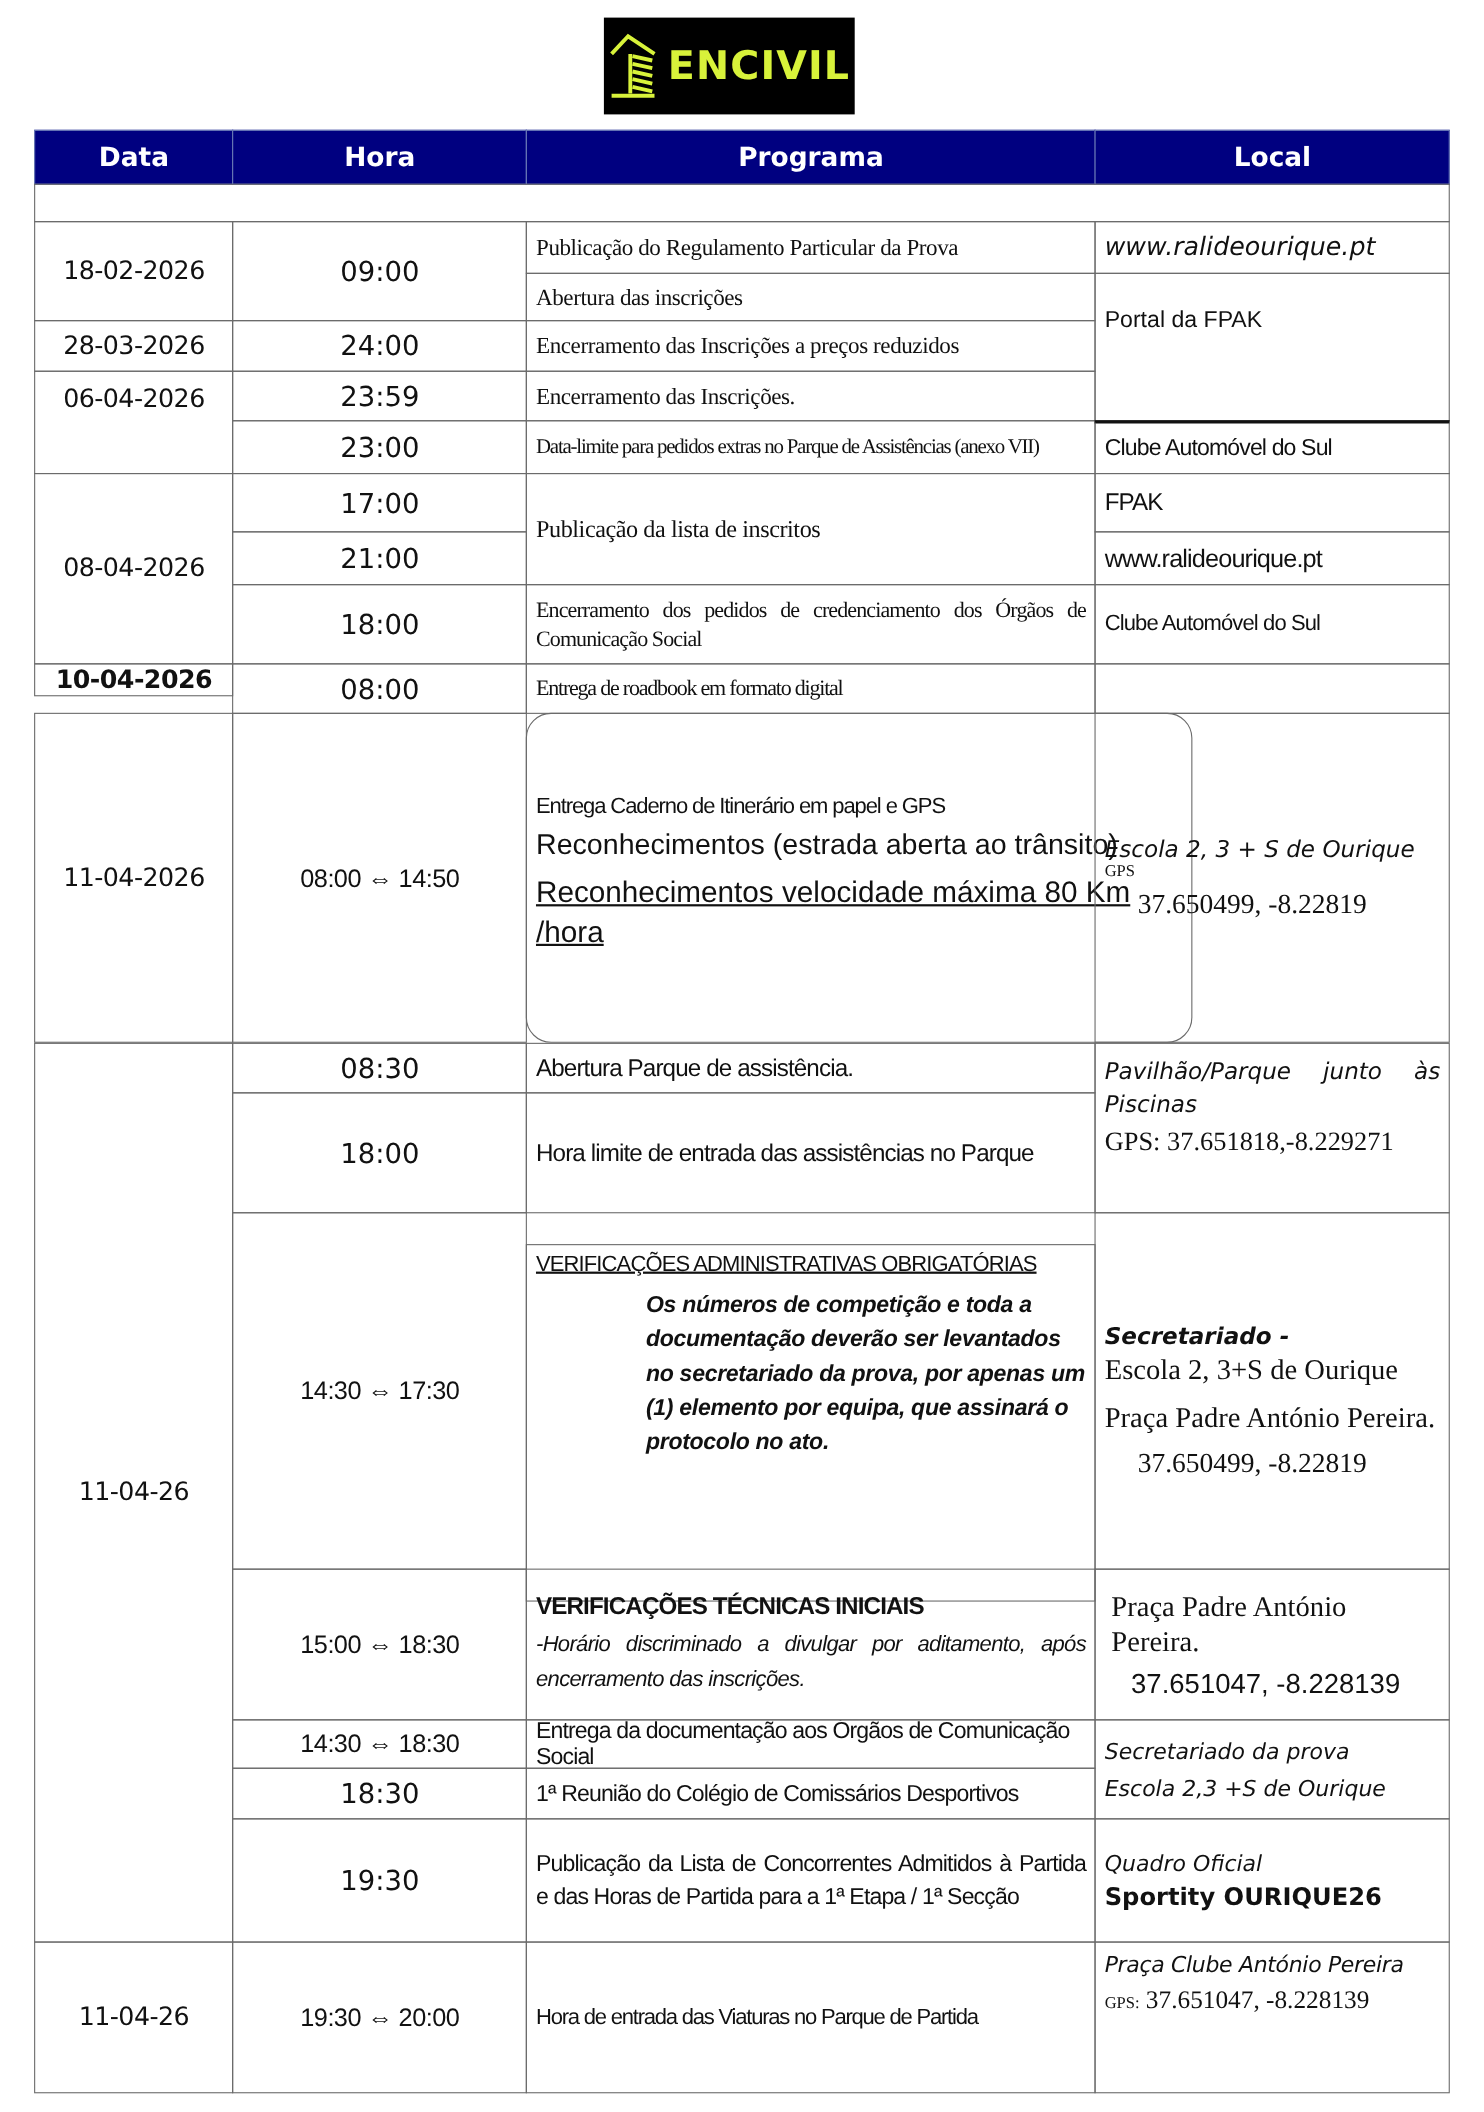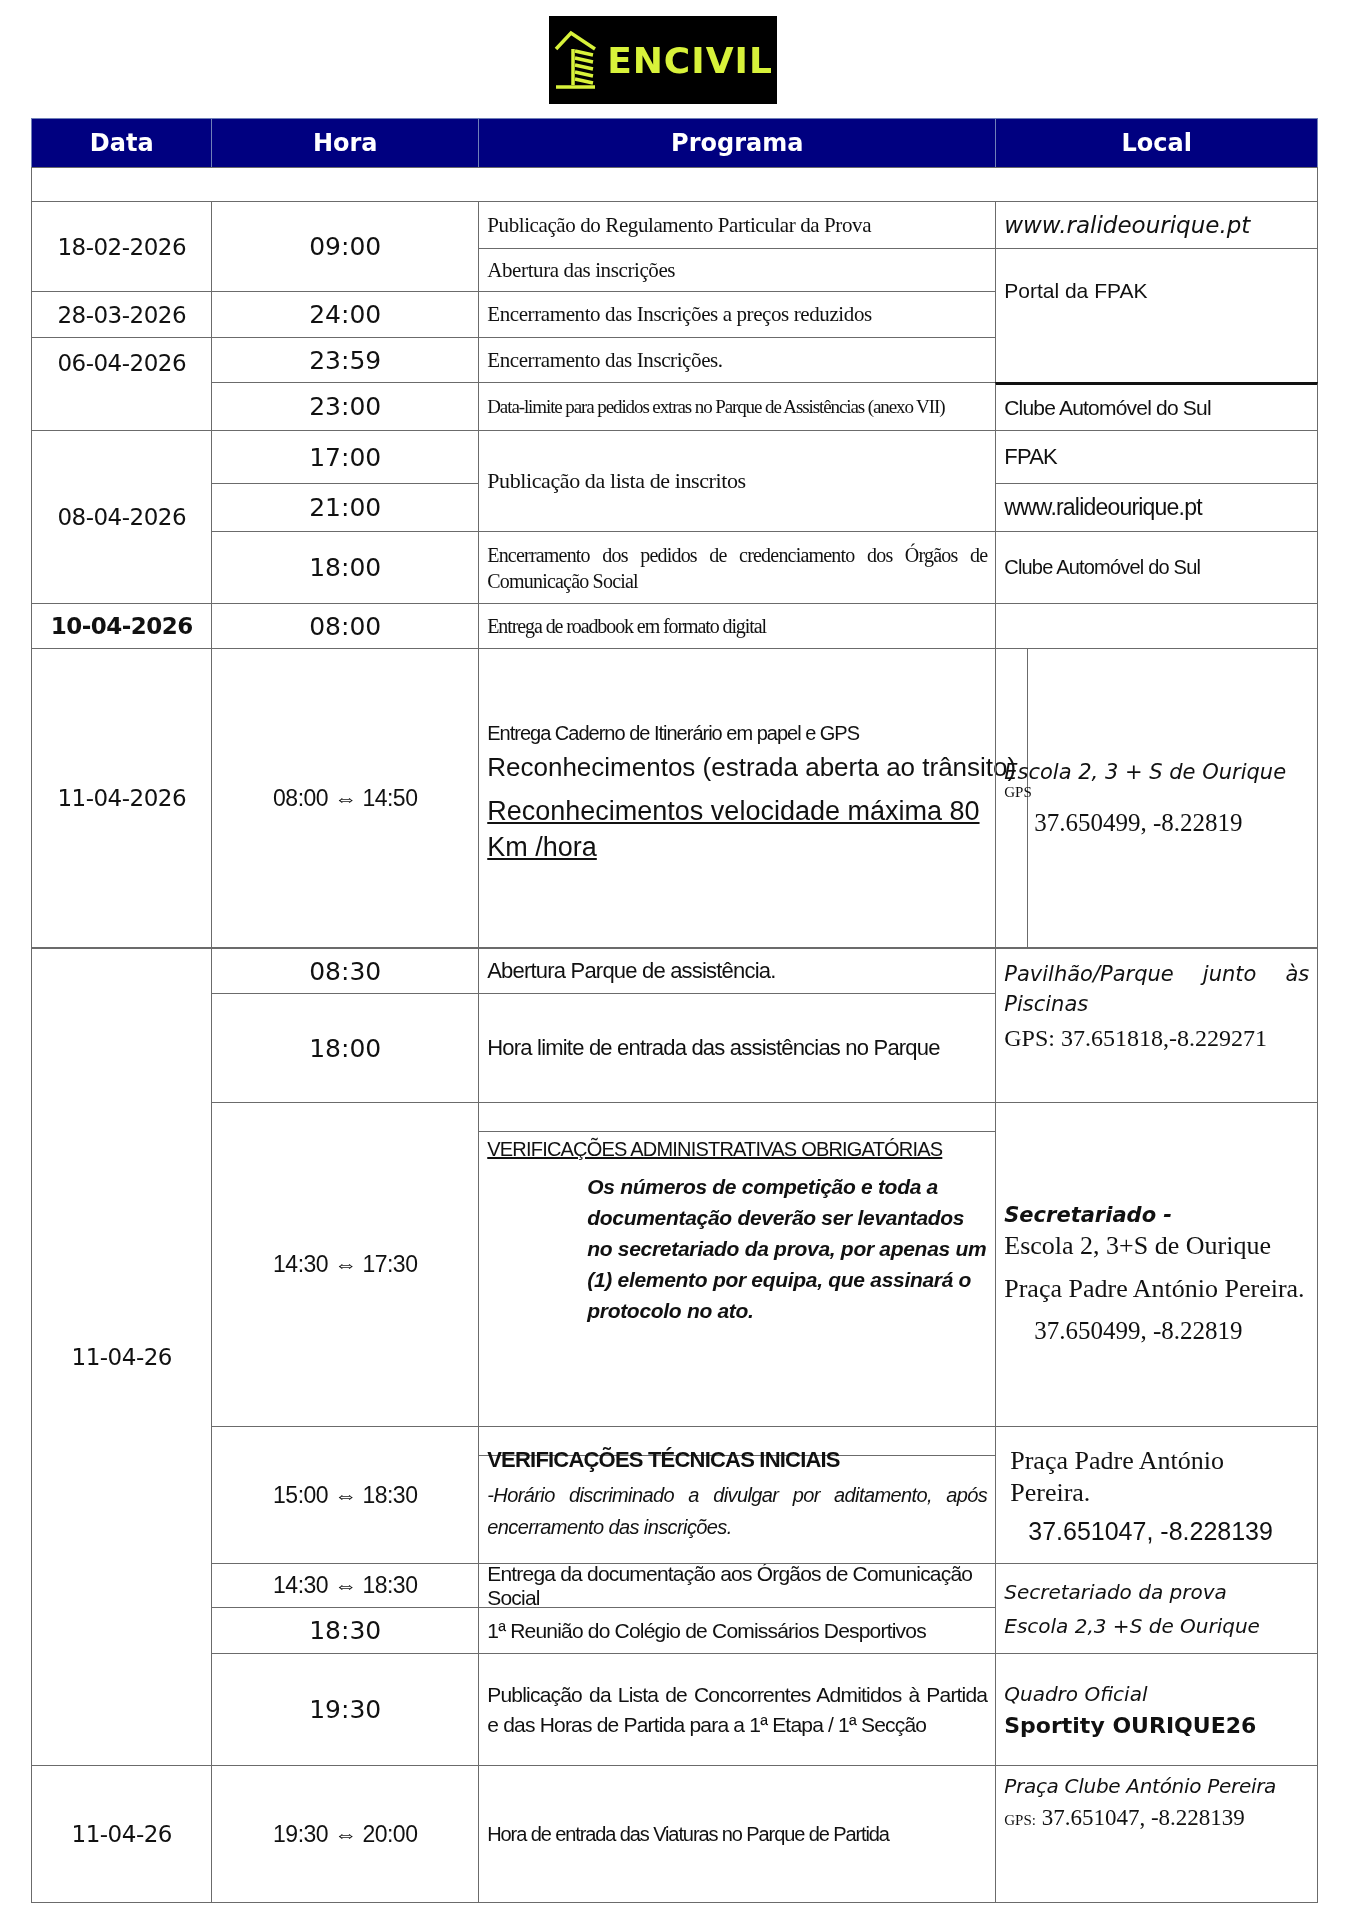--- a/index.html
+++ b/index.html
@@ -65,28 +65,28 @@
 <div class="cell date" style="left:32px;top:431px;width:181px;height:174px;">08-04-2026</div>
 <div class="cell time" style="left:212px;top:431px;width:268px;height:54px;">17:00</div>
 <div class="cell time" style="left:212px;top:484px;width:268px;height:49px;">21:00</div>
 <div class="cell serif" style="left:479px;top:431px;width:518px;height:102px;font-size:22px;">Publicação da lista de inscritos</div>
 <div class="cell cond" style="left:996px;top:431px;width:323px;height:54px;font-size:22px;">FPAK</div>
 <div class="cell cond" style="left:996px;top:484px;width:323px;height:49px;font-size:23px;">www.ralideourique.pt</div>
 <div class="cell time" style="left:212px;top:532px;width:268px;height:73px;">18:00</div>
 <div class="cell serif just" style="left:479px;top:532px;width:518px;height:73px;font-size:20px;line-height:26px;letter-spacing:-0.8px;">Encerramento dos pedidos de credenciamento dos Órgãos de Comunicação Social</div>
 <div class="cell cond" style="left:996px;top:532px;width:323px;height:73px;font-size:20px;">Clube Automóvel do Sul</div>
 
-<div class="cell date bold" style="left:32px;top:604px;width:181px;height:46px;">10-04-2026</div>
+<div class="cell date bold" style="left:32px;top:604px;width:181px;height:30px;">10-04-2026</div>
 <div class="cell time" style="left:212px;top:604px;width:268px;height:46px;">08:00</div>
 <div class="cell serif" style="left:479px;top:604px;width:518px;height:46px;font-size:20px;letter-spacing:-1.1px;">Entrega de roadbook em formato digital</div>
 <div class="cell" style="left:996px;top:604px;width:323px;height:46px;"></div>
 
 <div class="cell date" style="left:32px;top:649px;width:181px;height:300px;">11-04-2026</div>
 <div class="cell time sm" style="left:212px;top:649px;width:268px;height:300px;">08:00 ⇔ 14:50</div>
-<div class="cell col" style="left:479px;top:649px;width:550px;height:300px;padding:12px 8px;gap:0;">
+<div class="cell col" style="left:479px;top:649px;width:606px;height:300px;padding:12px 8px;gap:0;border-radius:23px;">
   <div style="font-size:20px;letter-spacing:-1px;margin-bottom:6px;">Entrega Caderno de Itinerário em papel e GPS</div>
   <div style="font-size:26px;line-height:32px;margin-bottom:10px;">Reconhecimentos (estrada aberta ao trânsito)</div>
   <div class="u" style="font-size:27px;line-height:36px;margin-bottom:10px;">Reconhecimentos velocidade máxima 80 Km /hora</div>
 </div>
 <div class="cell col" style="left:996px;top:649px;width:323px;height:300px;">
   <div class="it" style="font-family:'DejaVu Sans',sans-serif;font-size:21px;">Escola 2, 3 + S de Ourique</div>
   <div style="font-family:'Liberation Serif',serif;font-size:15px;">GPS</div>
   <div style="font-family:'Liberation Serif',serif;font-size:25px;margin-top:8px;padding-left:30px;">37.650499, -8.22819</div>
 </div>
 

